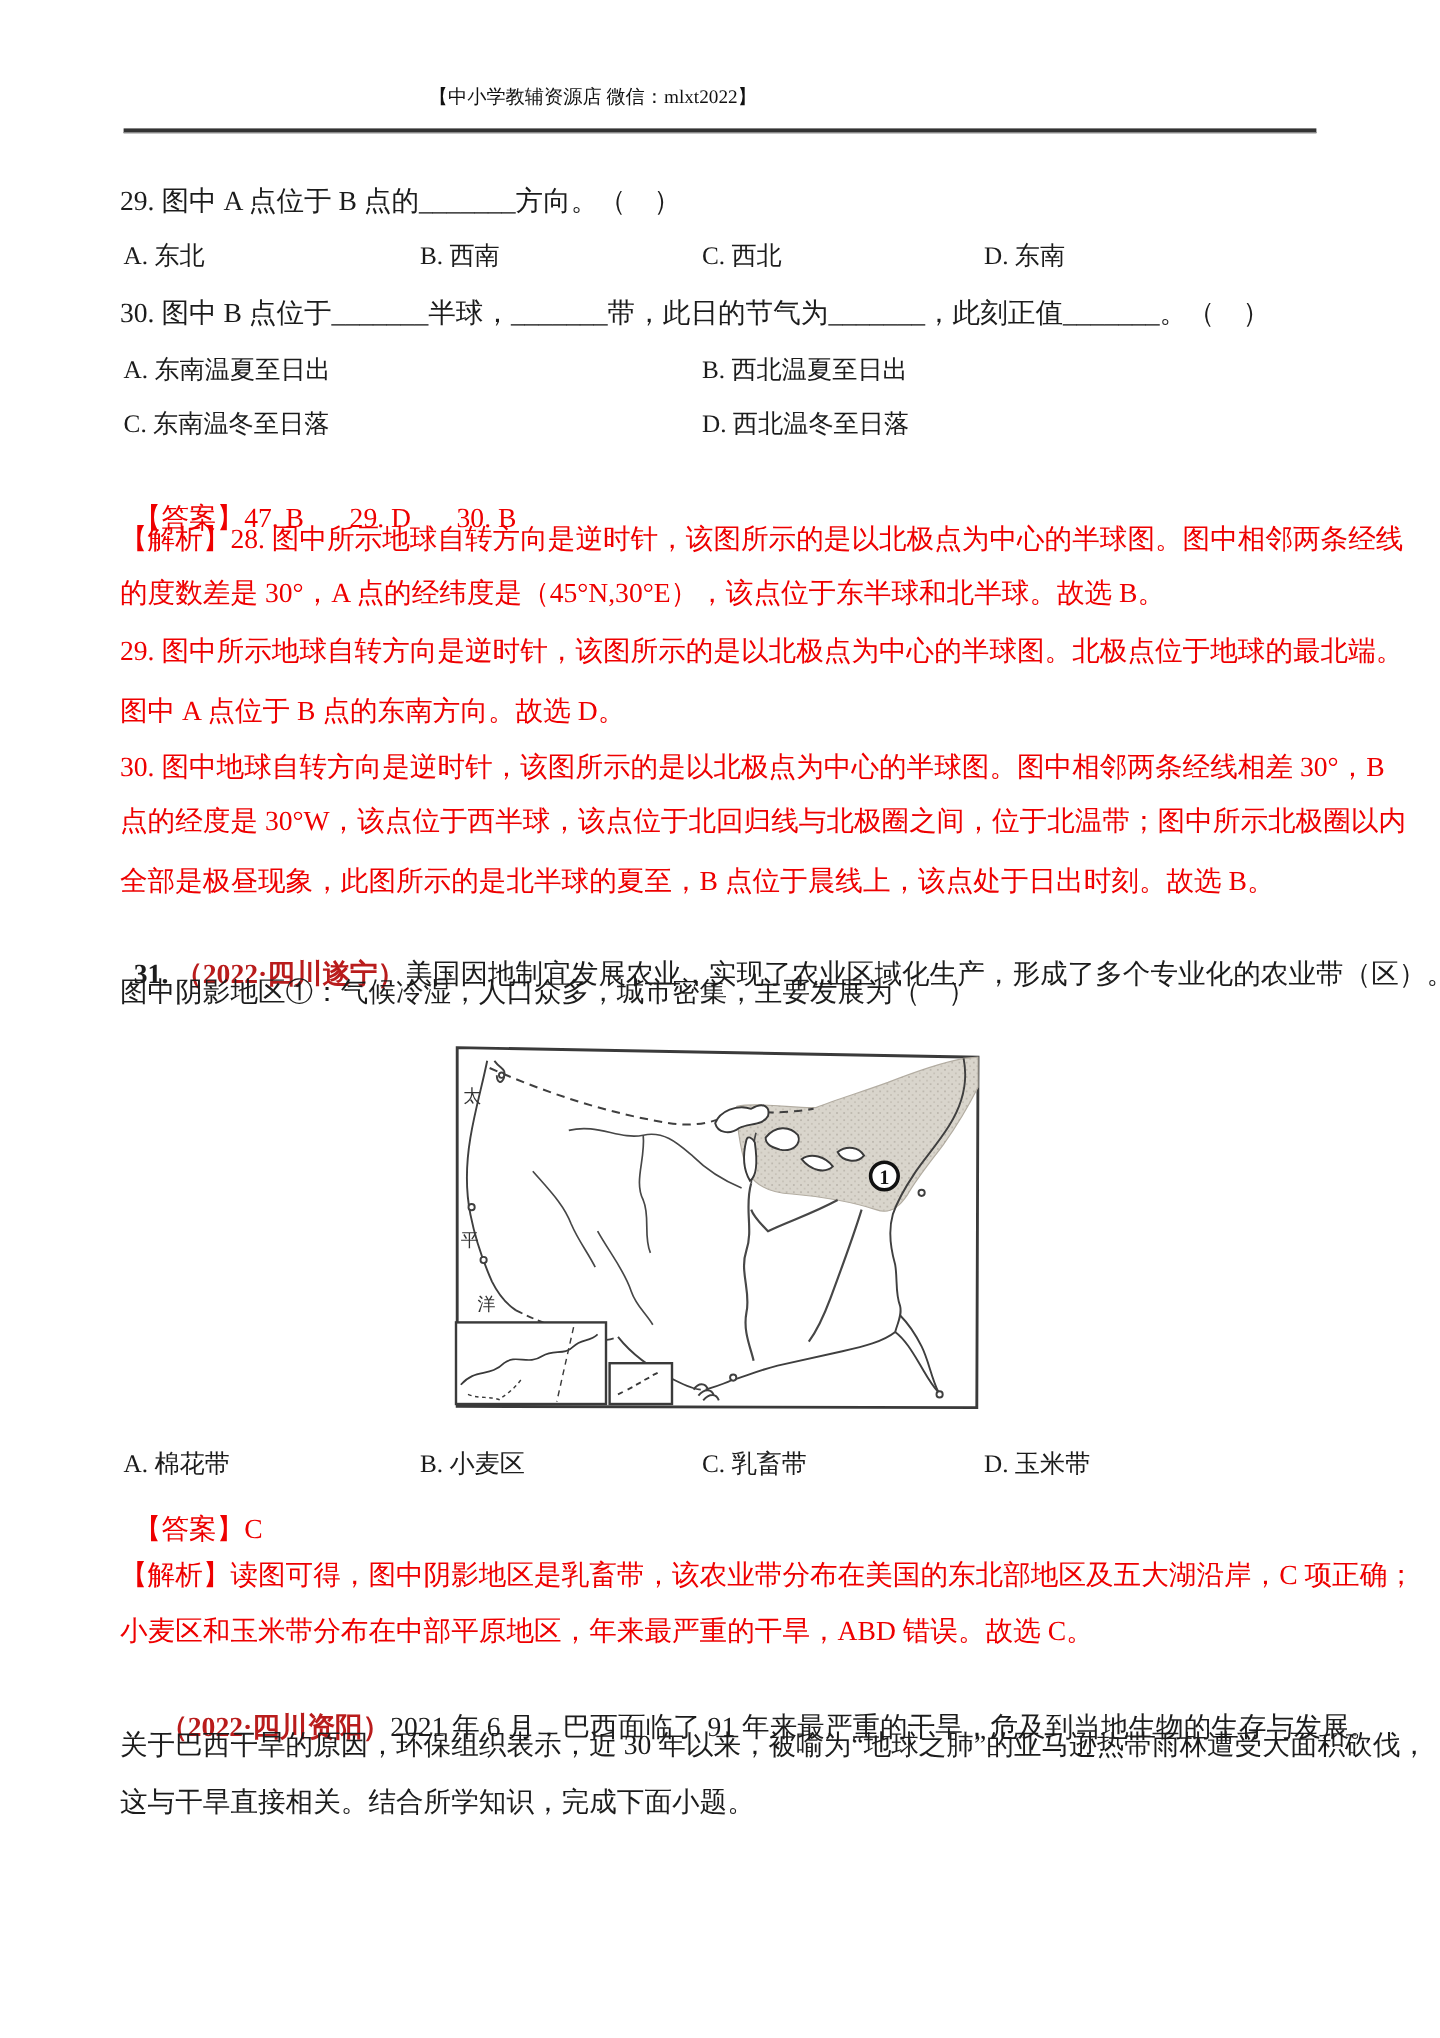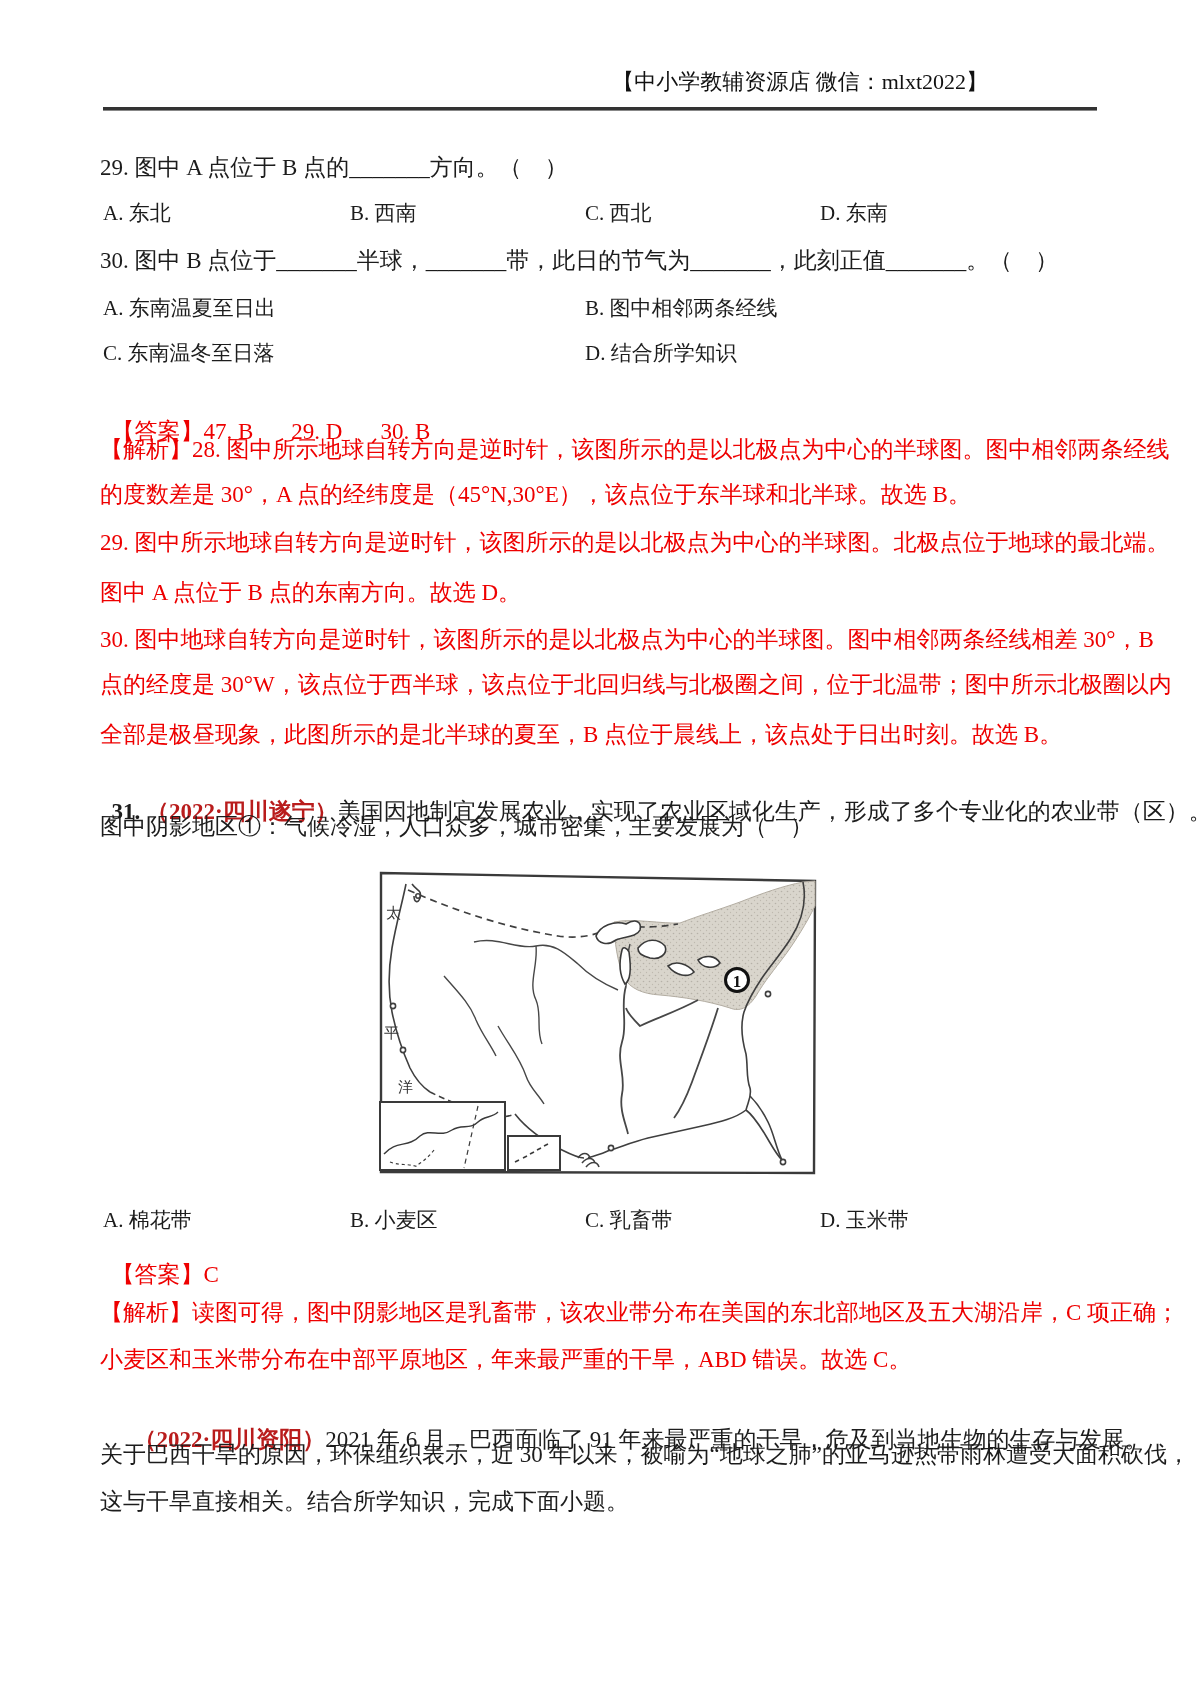--- a/index.html
+++ b/index.html
@@ -11,22 +11,22 @@
     position:absolute;left:100px;width:1030px;height:32px;line-height:32px;
     font-size:23px;white-space:pre;
   }
   .optrow{position:absolute;left:0;width:1200px;height:32px;line-height:32px;font-size:21px;}
   .optrow span{position:absolute;white-space:pre;}
   .c1{left:103px}.c2{left:350px}.c3{left:585px}.c4{left:820px}
   .red{color:#ee0000;}
   .blue{color:#b91c1c;font-weight:bold;}
   .bold{font-weight:bold;}
   .hdr{
-    position:absolute;top:68px;left:0;width:988px;text-align:right;
-    font-size:22px;line-height:28px;color:#111;white-space:pre;
+    position:absolute;top:68px;left:0;width:988px;text-align:center;
+    font-size:16px;line-height:28px;color:#111;white-space:pre;
   }
   .hdr-rule{position:absolute;top:107px;left:103px;width:994px;height:3px;background:#333;border-bottom:1px solid #888;}
   .ansitem{display:inline-block;margin-right:38px;}
   .mapbox{position:absolute;left:378px;top:866px;width:440px;height:312px;}
   svg{display:block;}
   svg text{font-family:"Liberation Serif","DejaVu Serif",serif;}
 </style>
 </head>
 <body>
 
@@ -37,25 +37,25 @@
 <div class="optrow" style="top:197px">
   <span class="c1">A. 东北</span>
   <span class="c2">B. 西南</span>
   <span class="c3">C. 西北</span>
   <span class="c4">D. 东南</span>
 </div>
 
 <div class="line" style="top:245px">30. 图中 B 点位于_______半球，_______带，此日的节气为_______，此刻正值_______。（    ）</div>
 <div class="optrow" style="top:292px">
   <span class="c1">A. 东南温夏至日出</span>
-  <span class="c3">B. 图中相邻两条经线</span>
+  <span class="c3">B. 西北温夏至日出</span>
 </div>
 <div class="optrow" style="top:337px">
   <span class="c1">C. 东南温冬至日落</span>
-  <span class="c3">D. 结合所学知识</span>
+  <span class="c3">D. 西北温冬至日落</span>
 </div>
 
 <div class="line red" style="top:384px">
   <span>【答案】</span><span class="ansitem">47. B</span><span class="ansitem">29. D</span><span class="ansitem">30. B</span>
 </div>
 
 <div class="line red" style="top:434px">【解析】28. 图中所示地球自转方向是逆时针，该图所示的是以北极点为中心的半球图。图中相邻两条经线</div>
 <div class="line red" style="top:479px">的度数差是 30°，A 点的经纬度是（45°N,30°E），该点位于东半球和北半球。故选 B。</div>
 <div class="line red" style="top:527px">29. 图中所示地球自转方向是逆时针，该图所示的是以北极点为中心的半球图。北极点位于地球的最北端。</div>
 <div class="line red" style="top:577px">图中 A 点位于 B 点的东南方向。故选 D。</div>

